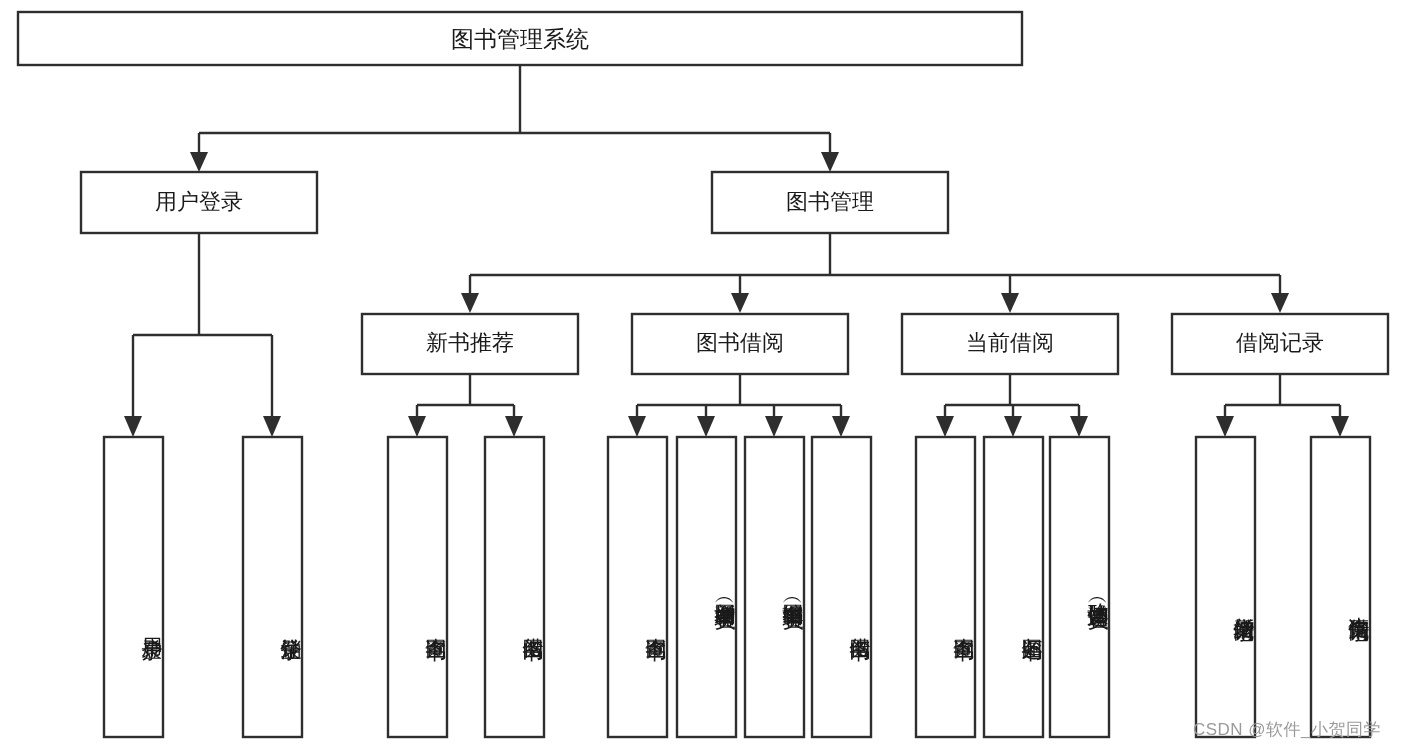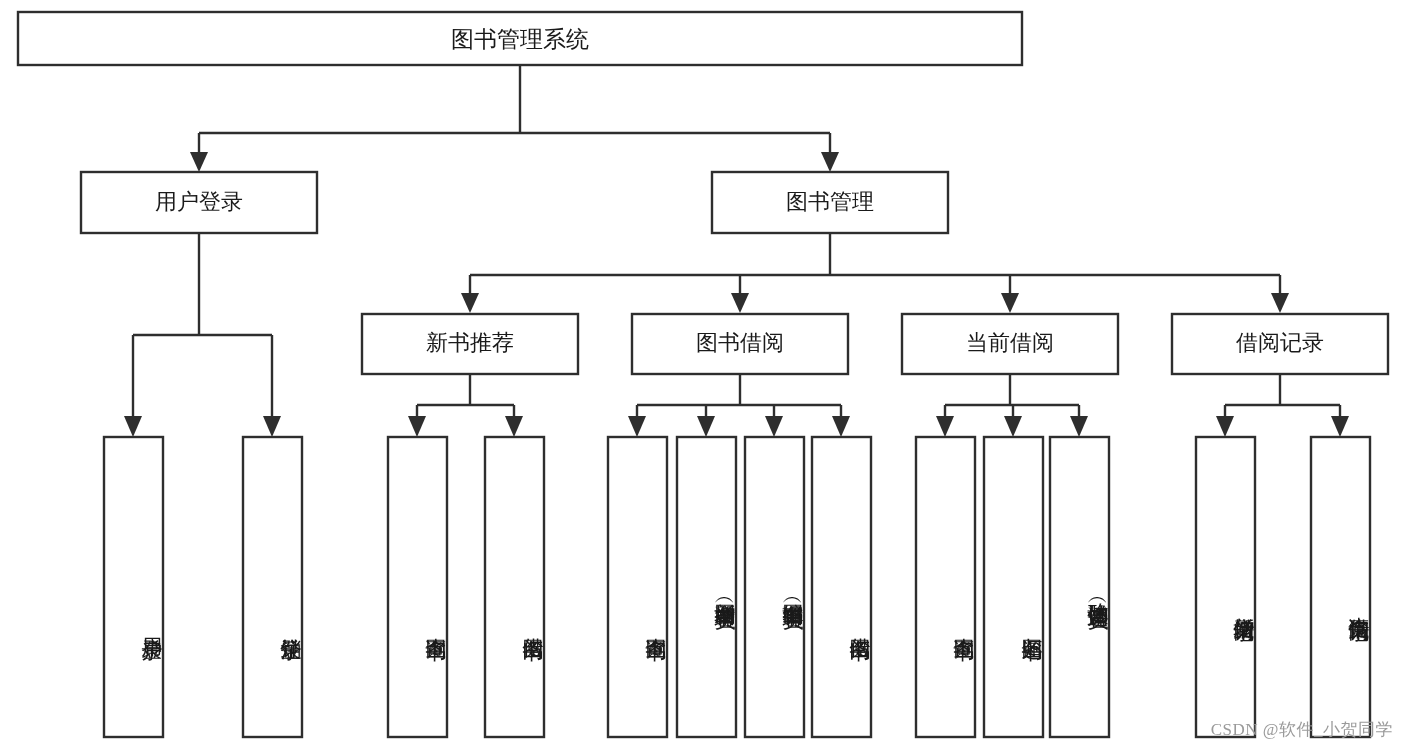--- a/index.html
+++ b/index.html
@@ -66,25 +66,25 @@
     font-size: 21px;
     line-height: 1.06;
     color: #1a1a1a;
     letter-spacing: 1px;
     white-space: nowrap;
     pointer-events: none;
     font-family: "DejaVu Sans", "Liberation Sans", sans-serif;
   }
   .watermark {
     position: absolute;
-    right: 12px;
+    right: 24px;
     bottom: 6px;
     font-size: 17px;
     color: #9a9a9a;
-    font-family: Liberation Serif, serif;
+    font-family: Liberation Sans, sans-serif;
     letter-spacing: 0.5px;
     white-space: nowrap;
   }
 </style>
 </head>
 <body>
 
 <div id="diagram-root">
 
   <svg id="tree-svg" viewBox="0 0 1405 747">

